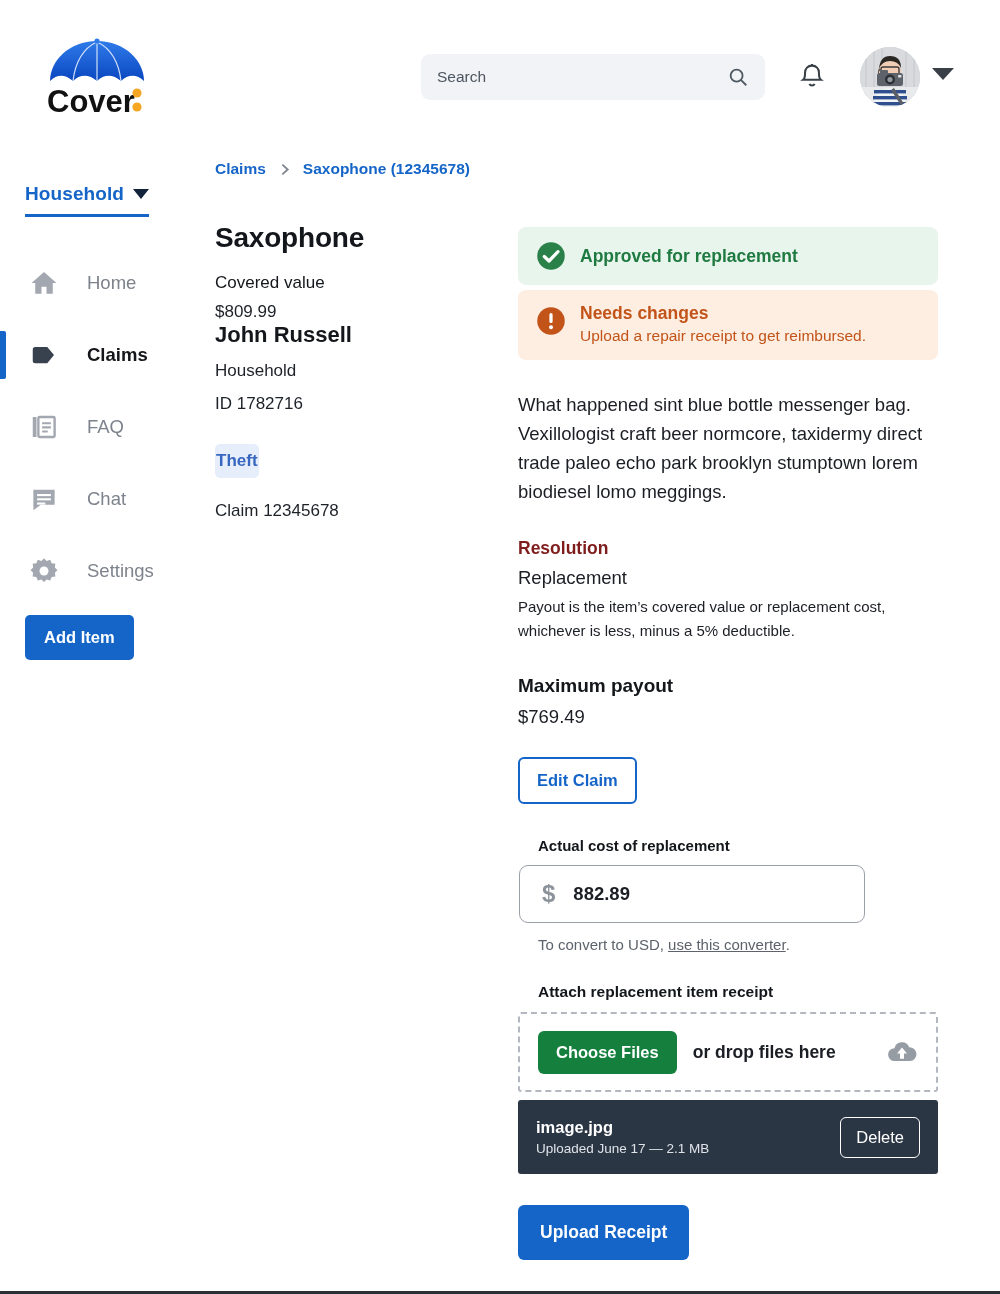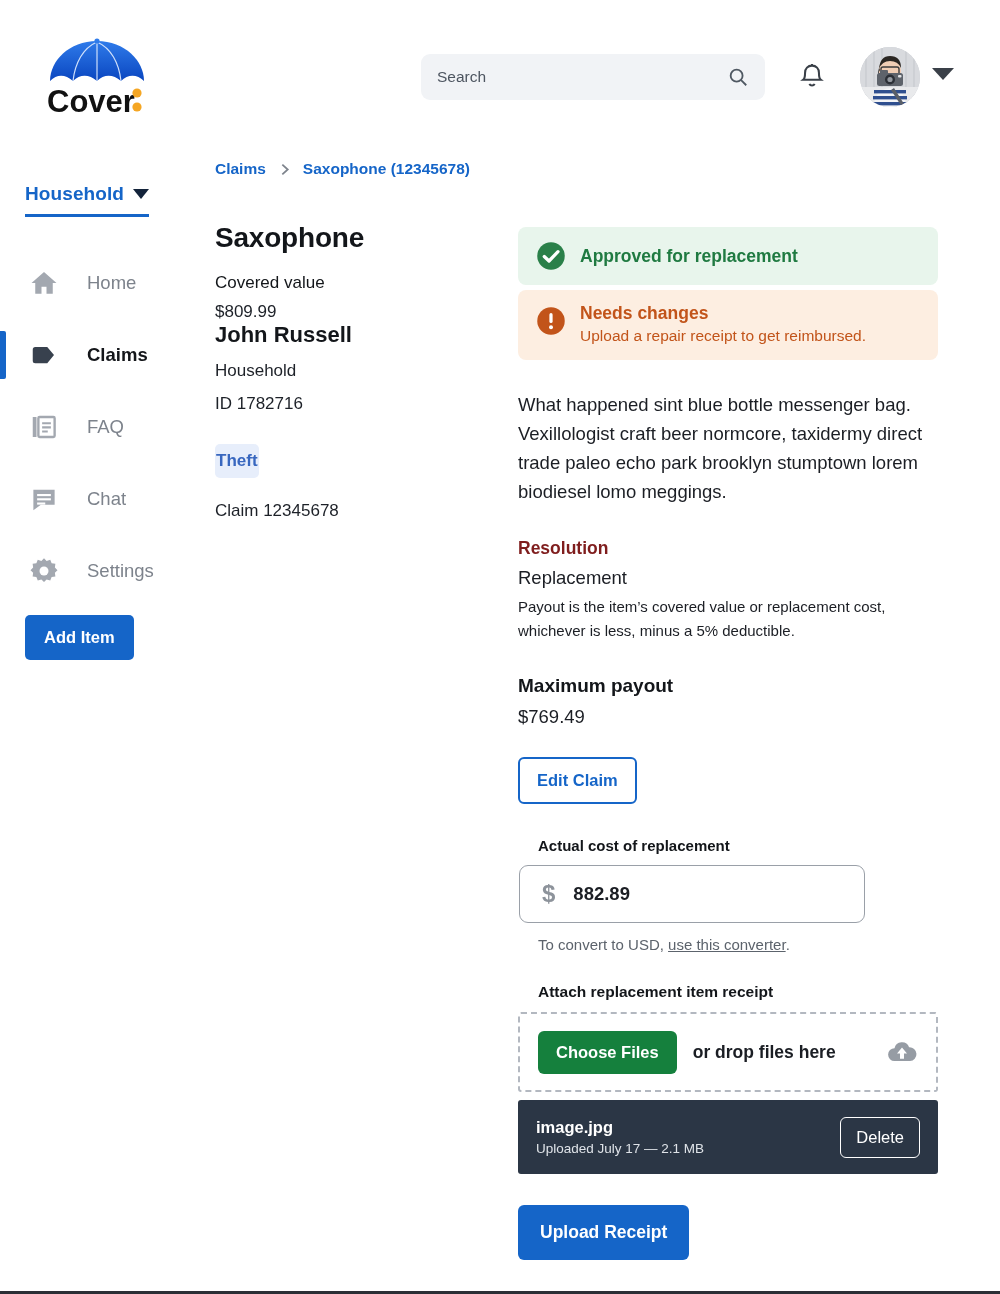--- a/index.html
+++ b/index.html
@@ -400,19 +400,19 @@
     <span class="drop-text">or drop files here</span>
     <svg class="cloud" viewBox="0 0 32 24">
       <path d="M8.5 21 a6.4 6.4 0 0 1 0-12.8 a7.6 7.6 0 0 1 14.6-1 a5.6 5.6 0 0 1 0.9 13.8 Z" fill="#969ca4"></path>
       <path d="M16 7.5 L21 13.4 h-3 v5.4 h-4 v-5.4 h-3 Z" fill="#ffffff"></path>
     </svg>
   </div>
 
   <div class="filecard">
     <div>
       <div class="fname">image.jpg</div>
-      <div class="fmeta">Uploaded July 17 — 2.1 MB</div>
+      <div class="fmeta">Uploaded June 17 — 2.1 MB</div>
     </div>
     <button class="delete-btn">Delete</button>
   </div>
 
   <button class="upload-receipt">Upload Receipt</button>
 </div>
 
 </body></html>

